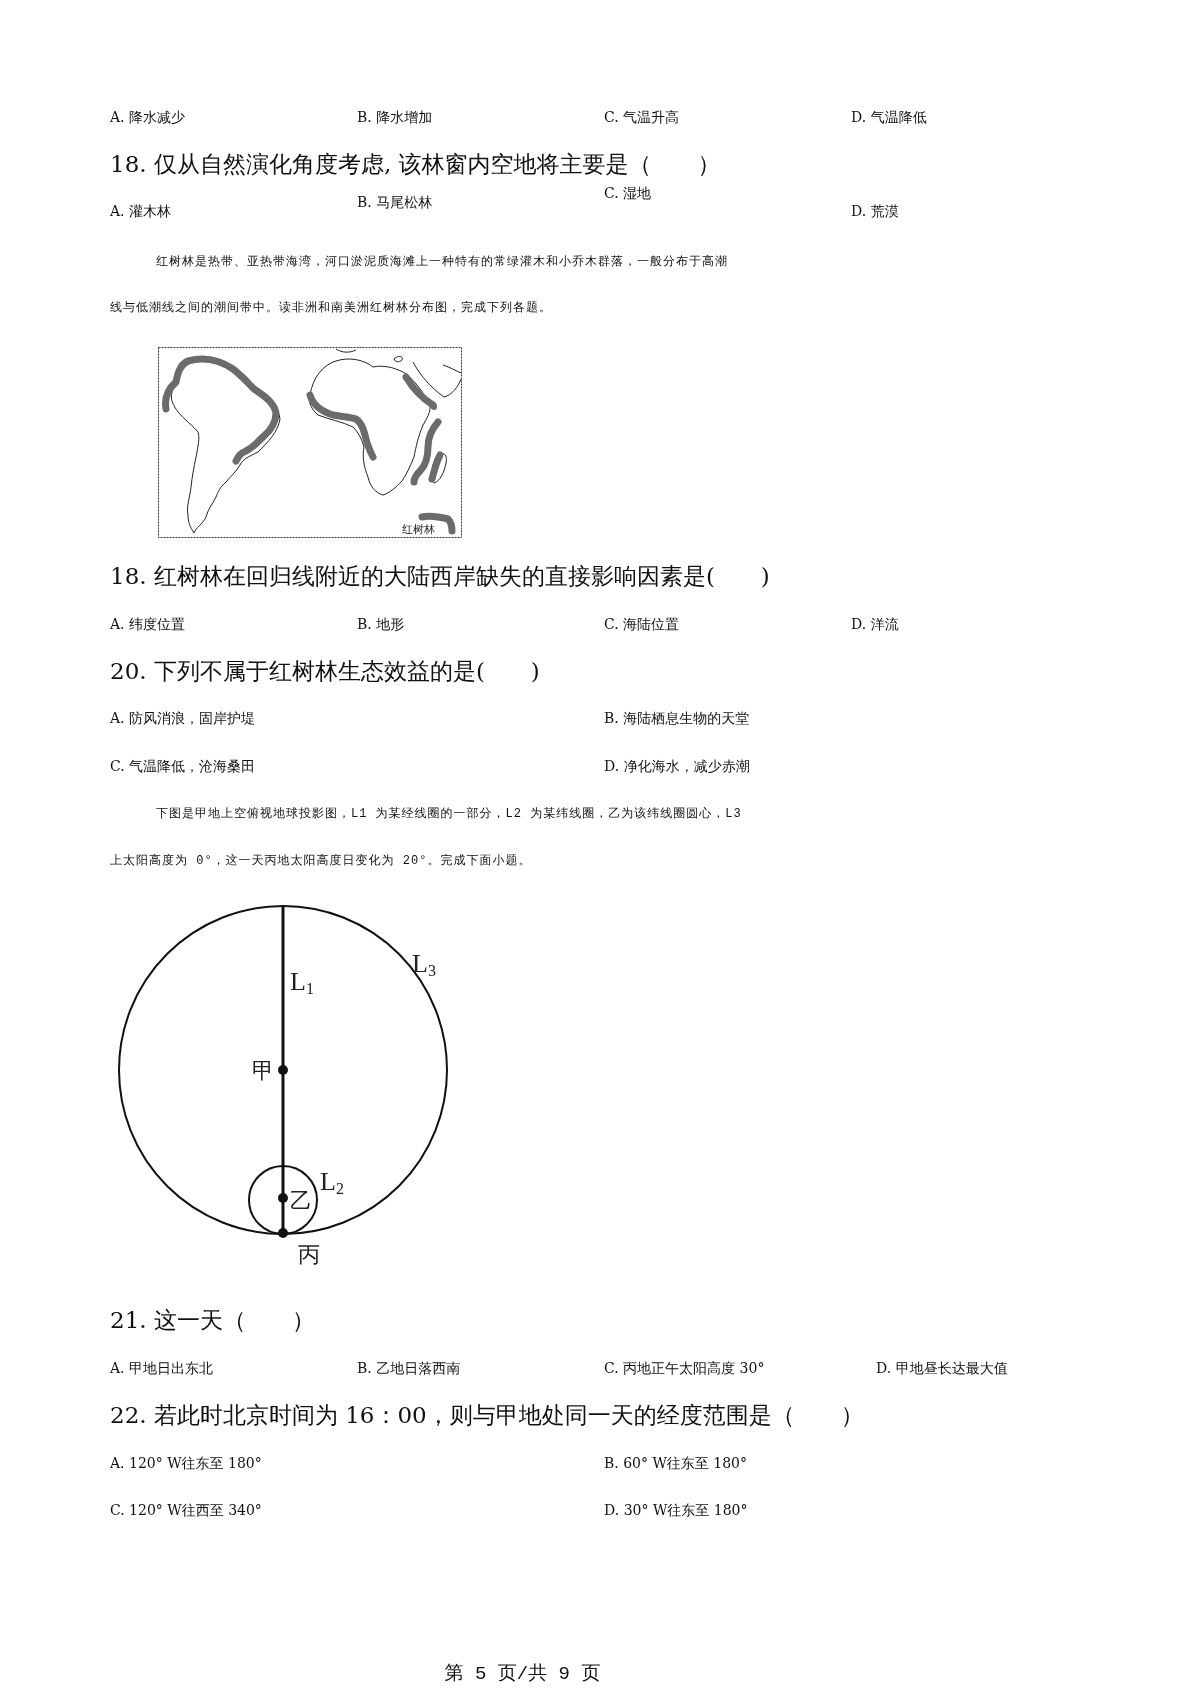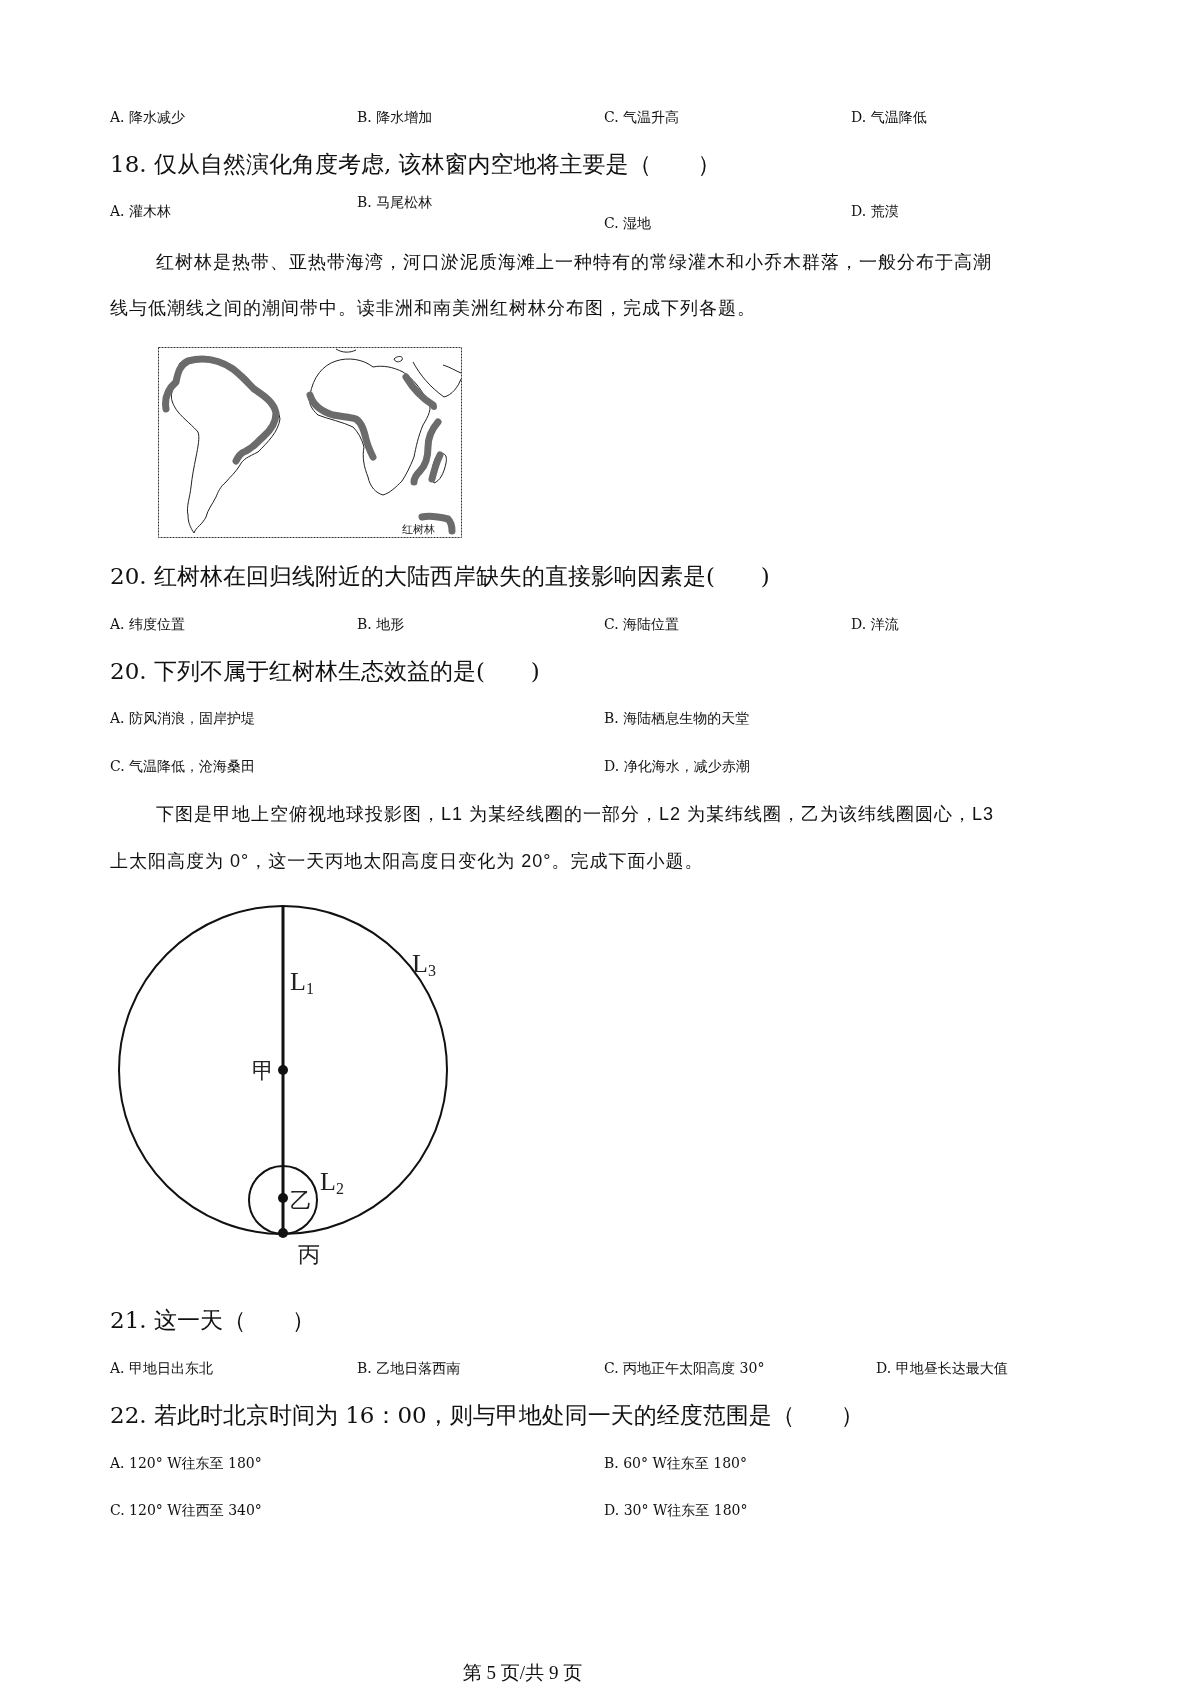--- a/index.html
+++ b/index.html
@@ -1,37 +1,37 @@
 <!DOCTYPE html>
 <html><head>
 <meta charset="utf-8">
 <style>
   html, body { margin:0; padding:0; background:#ffffff; }
   body { width:1200px; height:1698px; position:relative; overflow:hidden;
          font-family:"DejaVu Serif","Liberation Serif",serif; color:#111; }
   .line { position:absolute; font-size:23px; line-height:24px; white-space:nowrap; }
-  .para { font-family:Liberation Sans, sans-serif; font-size:18px; letter-spacing:1px;text-align:right; }
+  .para { font-family:Liberation Mono, monospace; font-size:12px; letter-spacing:1px;text-align:right; }
   .opt { position:absolute; font-size:14px; line-height:24px; white-space:nowrap; }
   #map { position:absolute; left:158px; top:347px; width:304px; height:191px; }
   #diagram { position:absolute; left:110px; top:900px; width:370px; height:380px; }
   .footer { position:absolute; left:0; width:1045px; top:1660px; text-align:center;
-            font-family:Liberation Serif, serif; font-size:19px; }
+            font-family:Liberation Mono, monospace; font-size:19px; }
 </style>
 </head>
 <body>
 
 <div class="opt" style="left:110px;top:105px">A. 降水减少</div>
 <div class="opt" style="left:357px;top:105px">B. 降水增加</div>
 <div class="opt" style="left:604px;top:105px">C. 气温升高</div>
 <div class="opt" style="left:851px;top:105px">D. 气温降低</div>
 
 <div class="line" style="left:110px;top:152px">18. 仅从自然演化角度考虑, 该林窗内空地将主要是（　　）</div>
 <div class="opt" style="left:110px;top:199px">A. 灌木林</div>
 <div class="opt" style="left:357px;top:190px">B. 马尾松林</div>
-<div class="opt" style="left:604px;top:211px">C. 湿地</div>
+<div class="opt" style="left:604px;top:181px">C. 湿地</div>
 <div class="opt" style="left:851px;top:199px">D. 荒漠</div>
 
 <div class="line para" style="left:156px;top:250px">红树林是热带、亚热带海湾，河口淤泥质海滩上一种特有的常绿灌木和小乔木群落，一般分布于高潮</div>
 <div class="line para" style="left:110px;top:296px">线与低潮线之间的潮间带中。读非洲和南美洲红树林分布图，完成下列各题。</div>
 
 <svg id="map" viewBox="0 0 304 191">
   <rect x="0.5" y="0.5" width="303" height="190" fill="#fff" stroke="#333" stroke-width="1" stroke-dasharray="2 1"></rect>
 
   <path fill="none" stroke="#222" stroke-width="1" d="M22,16 C35,10 55,12 70,18 C85,25 90,30 100,45 C115,55 120,60 122,72 C120,85 110,95 100,105 C90,110 85,112 82,118 C78,125 72,130 68,135 C62,140 60,145 58,150 C54,158 50,162 48,170 C44,178 38,180 36,186 C32,180 30,175 30,168 C28,160 32,150 33,140 C34,130 36,120 38,110 C40,100 42,90 40,85 C36,80 26,72 20,65 C15,58 12,52 14,45 C15,35 18,25 22,16 Z"></path>
 
@@ -49,21 +49,21 @@
     <path d="M248,30 C254,40 262,50 275,58"></path>
     <path d="M280,75 C274,82 270,90 270,100 C270,110 268,118 262,124 C258,128 256,132 256,135"></path>
     <path d="M282,108 C278,116 276,124 274,132"></path>
     <circle cx="276" cy="60" r="3" fill="#6b6b6b" stroke="none"></circle>
     <circle cx="78" cy="114" r="3" fill="#6b6b6b" stroke="none"></circle>
     <path d="M264,170 C272,168 282,170 290,172 C294,176 294,180 294,184"></path>
   </g>
   <text x="244" y="186" font-size="11" fill="#222" font-family="DejaVu Sans, sans-serif">红树林</text>
 </svg>
 
-<div class="line" style="left:110px;top:564px">20. 红树林在回归线附近的大陆西岸缺失的直接影响因素是(　　)</div>
+<div class="line" style="left:110px;top:564px">18. 红树林在回归线附近的大陆西岸缺失的直接影响因素是(　　)</div>
 <div class="opt" style="left:110px;top:612px">A. 纬度位置</div>
 <div class="opt" style="left:357px;top:612px">B. 地形</div>
 <div class="opt" style="left:604px;top:612px">C. 海陆位置</div>
 <div class="opt" style="left:851px;top:612px">D. 洋流</div>
 
 <div class="line" style="left:110px;top:659px">20. 下列不属于红树林生态效益的是(　　)</div>
 <div class="opt" style="left:110px;top:706px">A. 防风消浪，固岸护堤</div>
 <div class="opt" style="left:604px;top:706px">B. 海陆栖息生物的天堂</div>
 <div class="opt" style="left:110px;top:754px">C. 气温降低，沧海桑田</div>
 <div class="opt" style="left:604px;top:754px">D. 净化海水，减少赤潮</div>

